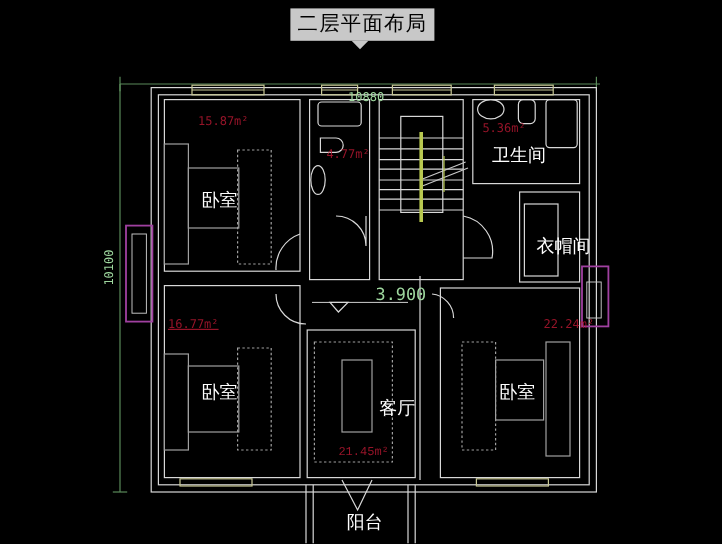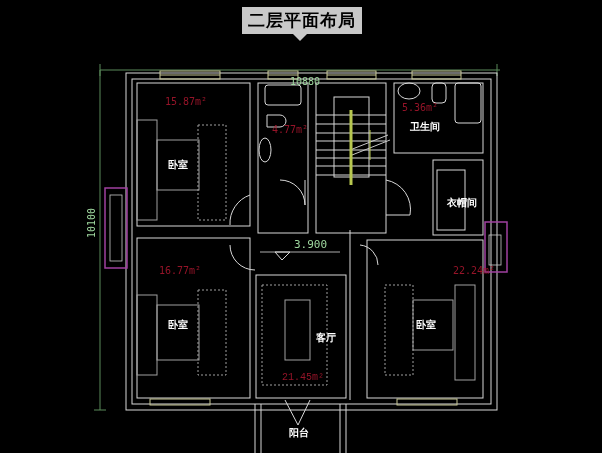--- a/index.html
+++ b/index.html
@@ -1,24 +1,24 @@
 <!DOCTYPE html>
 <html><head>
 <meta charset="utf-8">
 <style>
   html, body { margin:0; padding:0; background:#000; }
   body { width:602px; height:453px; position:relative; overflow:hidden; font-family:"DejaVu Sans", sans-serif; }
   svg.plan { position:absolute; left:0; top:0; width:602px; height:453px; }
-  .title-box { position:absolute; left:242px; top:7px; width:120px; height:27px; background:#c8c8c8; color:#000; font-size:17px; font-weight:bold; text-align:center; line-height:27px; letter-spacing:1px; }
+  .title-box { position:absolute; left:242px; top:7px; width:120px; height:27px; background:#c8c8c8; color:#000; font-size:17px; font-weight:normal; text-align:center; line-height:27px; letter-spacing:1px; }
   .title-tip { position:absolute; left:293px; top:34px; width:0; height:0; border-left:7px solid transparent; border-right:7px solid transparent; border-top:7px solid #c8c8c8; }
   .dim { position:absolute; color:#9fd89f; font-size:10px; font-family:"DejaVu Sans Mono", monospace; }
   .dim-top { left:290px; top:40px;margin-top:36px; }
   .dim-left { left:86px; top:238px; transform:rotate(-90deg); transform-origin:left top; }
-  .dim-mid { left:294px; top:238px; font-size:11px; }
-  .room { position:absolute; color:#fff; font-size:10px; font-weight:bold;text-align:center; }
+  .dim-mid { left:313px; top:238px; font-size:14px; }
+  .room { position:absolute; color:#fff; font-size:15px; font-weight:normal;text-align:center; }
   .area { position:absolute; color:#b01830; font-size:10px; font-family:"DejaVu Sans Mono", monospace; opacity:0.85; }
 </style>
 </head>
 <body>
 
 <svg class="plan" viewBox="0 0 602 453">
 
   <g stroke="#5a8a5a" stroke-width="1" fill="none">
     <line x1="100" y1="70" x2="500" y2="70"></line>
     <line x1="100" y1="64" x2="100" y2="76"></line>
@@ -141,21 +141,21 @@
 <div class="title-box">二层平面布局</div>
 <div class="title-tip"></div>
 
 <div class="dim dim-top">10880</div>
 <div class="dim dim-left">10100</div>
 <div class="dim dim-mid">3.900</div>
 
 <div class="area" style="left:165px;top:96px;">15.87m²</div>
 <div class="area" style="left:272px;top:124px;">4.77m²</div>
 <div class="area" style="left:402px;top:102px;">5.36m²</div>
-<div class="area" style="left:159px;top:265px;">16.77m²</div>
+<div class="area" style="left:140px;top:265px;text-decoration:underline;">16.77m²</div>
 <div class="area" style="left:282px;top:372px;font-family:Liberation Mono, monospace;">21.45m²</div>
 <div class="area" style="left:405px;top:265px;margin-left:48px;">22.24m²</div>
 
 <div class="room" style="left:168px;top:158px;">卧室</div>
 <div class="room" style="left:410px;top:120px;">卫生间</div>
 <div class="room" style="left:435px;top:196px;margin-left:12px;">衣帽间</div>
 <div class="room" style="left:168px;top:318px;">卧室</div>
 <div class="room" style="left:316px;top:331px;">客厅</div>
 <div class="room" style="left:416px;top:318px;">卧室</div>
 <div class="room" style="left:289px;top:426px;">阳台</div>

